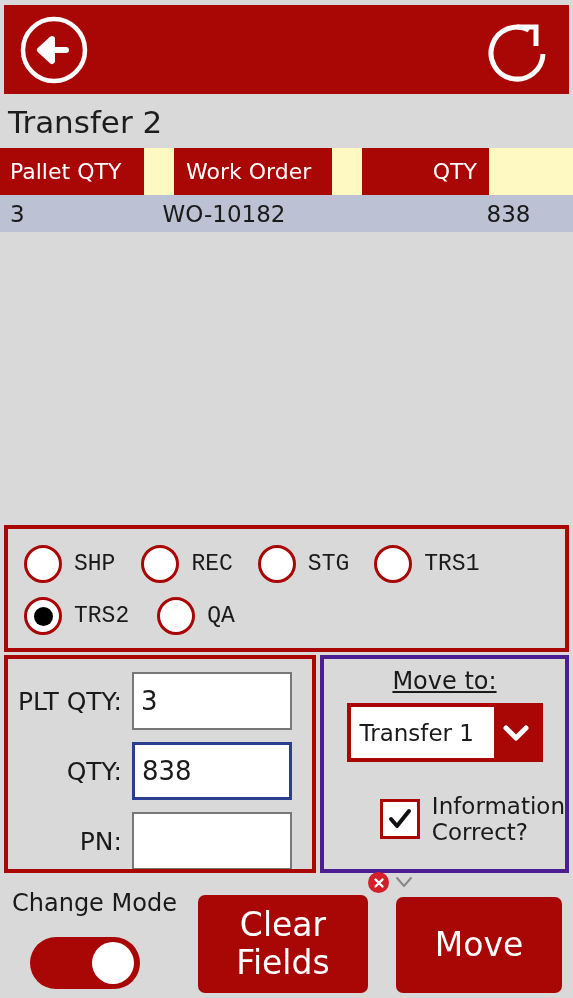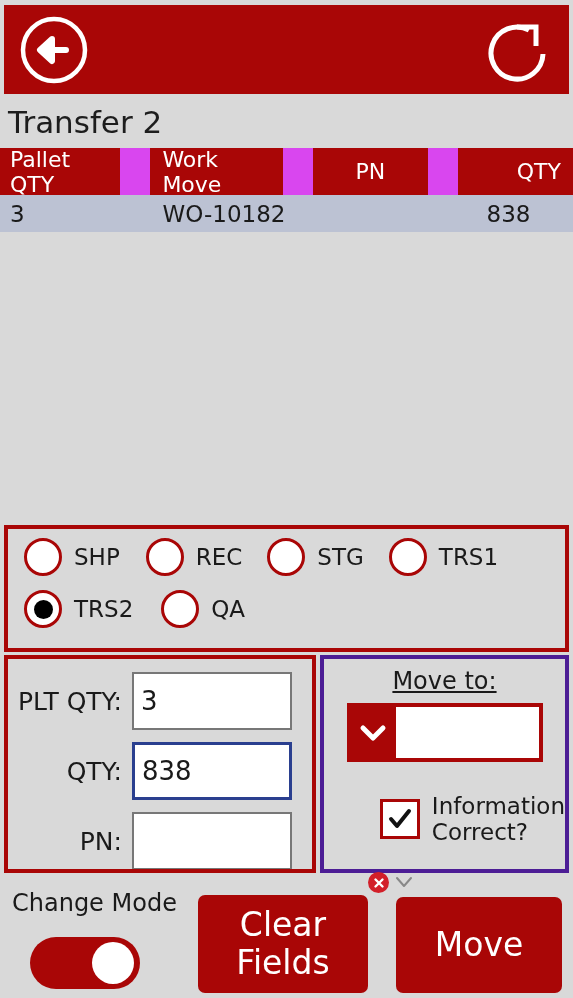--- a/index.html
+++ b/index.html
@@ -47,21 +47,21 @@
 
   
   .table-wrap {
     position: absolute;
     left: 0; top: 148px;
     width: 573px;
   }
   .tbl-head {
     display: flex;
     height: 47px;
-    background: #d946ef;
+    background: #fef9c3;
     gap: 28px;
   }
   .th {
     background: #a90606;
     color: #ffffff;
     font-size: 22px;
     display: flex;
     align-items: center;
     height: 47px;
     margin-right: 2px;
@@ -99,22 +99,23 @@
   .radio-panel {
     position: absolute;
     left: 4px; top: 525px;
     width: 565px; height: 127px;
     border: 4px solid #a90606;
     background: #d9d9d9;
     padding: 9px 0 0 14px;
   }
   .radio-row {
     display: flex;
-    align-items: flex-start;
+    align-items: center;
     height: 52px;
+    font-family: Liberation Mono, monospace;
   }
   .radio-item {
     display: flex;
     align-items: center;
   }
   .radio-circle {
     width: 38px; height: 38px;
     border-radius: 50%;
     border: 3px solid #a90606;
     background: #ffffff;
@@ -339,22 +340,21 @@
       </svg>
     </span>
   </div>
 </div>
 
 <div class="page-title">Transfer 2</div>
 
 <div class="table-wrap">
   <div class="tbl-head">
     <div class="th th-c0">Pallet QTY</div>
-    <div class="th th-c1">Work Move</div>
-    <div class="th th-c2">PN</div>
+    <div class="th th-c1">Work Order</div>
     <div class="th th-c3">QTY</div>
   </div>
   <div class="tbl-row">
     <div class="td td-c0">3</div>
     <div class="td td-c1">WO-10182</div>
     <div class="td td-c2"></div>
     <div class="td td-c3">838</div>
   </div>
   <div class="tbl-body-fill"></div>
 </div>
@@ -403,20 +403,21 @@
   </div>
   <div class="field-row">
     <div class="field-label">PN:</div>
     <div class="field-input"></div>
   </div>
 </div>
 
 <div class="form-right">
   <div class="moveto-label">Move to:</div>
   <div class="dropdown">
+    <div class="dropdown-value">Transfer 1</div>
     <div class="dropdown-arrow">
       <svg width="28" height="20" viewBox="0 0 28 20">
         <path d="M4 5 L14 15 L24 5" fill="none" stroke="#ffffff" stroke-width="5" stroke-linecap="round" stroke-linejoin="round"></path>
       </svg>
     </div>
   </div>
   <div class="checkrow">
     <span class="checkbox">
       <svg width="26" height="26" viewBox="0 0 26 26">
         <path d="M4 13 L10 20 L22 5" fill="none" stroke="#111111" stroke-width="4" stroke-linecap="round" stroke-linejoin="round"></path>

